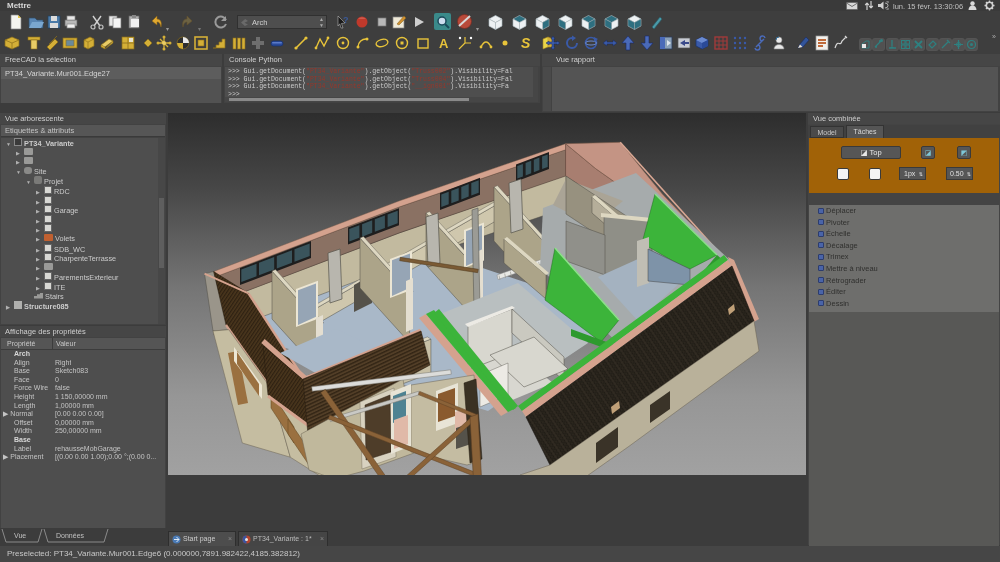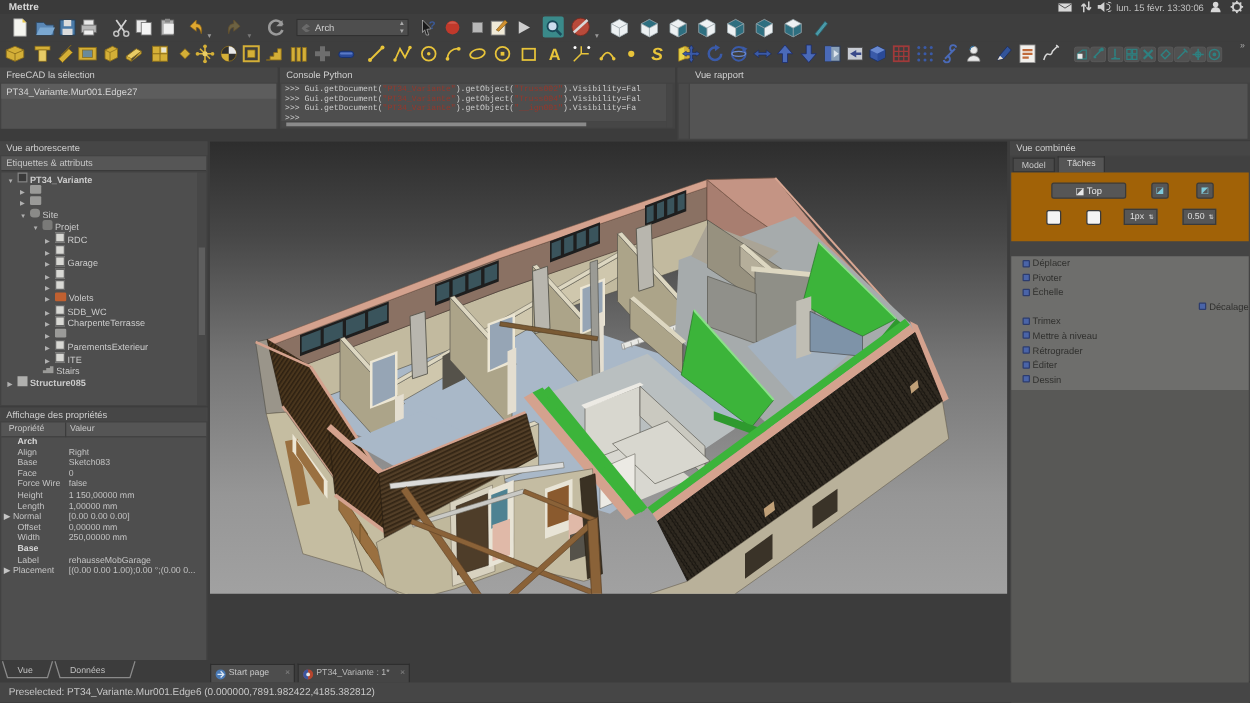--- a/index.html
+++ b/index.html
@@ -704,21 +704,21 @@
       <div class="abs" style="left:148px;top:8px;width:14px;height:13px;background:#565656;border:1px solid #3a3a3a;border-radius:2px;color:#7ec8d8;font-size:7px;line-height:12px;text-align:center;">◩</div>
       <div class="abs" style="left:28px;top:30px;width:12px;height:12px;background:#f4f4f4;border:1px solid #3a3a3a;border-radius:2px;"></div>
       <div class="abs" style="left:60px;top:30px;width:12px;height:12px;background:#f4f4f4;border:1px solid #3a3a3a;border-radius:2px;"></div>
       <div class="abs" style="left:90px;top:29px;width:27px;height:13px;background:#565656;border:1px solid #3a3a3a;color:#e0e0e0;font-size:7px;line-height:12px;padding-left:4px;">1px <span style="float:right;margin-right:2px;font-size:5px;">⇅</span></div>
       <div class="abs" style="left:137px;top:29px;width:27px;height:13px;background:#565656;border:1px solid #3a3a3a;color:#e0e0e0;font-size:7px;line-height:12px;padding-left:3px;">0.50 <span style="float:right;margin-right:1px;font-size:5px;">⇅</span></div>
     </div>
     <div id="modlist" class="abs" style="left:1px;top:92px;width:190px;height:107px;background:#6e6e6c;font-size:7.5px;color:#2e2e2e;">
         <div style="height:11.6px;line-height:11.6px;padding-left:9px;color:#30302e;"><span style="display:inline-block;width:6px;height:6px;background:#4a64a8;border:1px solid #2c3c6e;border-radius:1px;vertical-align:-0.5px;"></span> Déplacer</div>
         <div style="height:11.6px;line-height:11.6px;padding-left:9px;color:#30302e;"><span style="display:inline-block;width:6px;height:6px;background:#4a64a8;border:1px solid #2c3c6e;border-radius:1px;vertical-align:-0.5px;"></span> Pivoter</div>
         <div style="height:11.6px;line-height:11.6px;padding-left:9px;color:#30302e;"><span style="display:inline-block;width:6px;height:6px;background:#4a64a8;border:1px solid #2c3c6e;border-radius:1px;vertical-align:-0.5px;"></span> Échelle</div>
-        <div style="height:11.6px;line-height:11.6px;padding-left:9px;color:#30302e;text-align:right;"><span style="display:inline-block;width:6px;height:6px;background:#4a64a8;border:1px solid #2c3c6e;border-radius:1px;vertical-align:-0.5px;"></span> Décalage</div>
+        <div style="height:11.6px;line-height:11.6px;padding-left:9px;color:#30302e;"><span style="display:inline-block;width:6px;height:6px;background:#4a64a8;border:1px solid #2c3c6e;border-radius:1px;vertical-align:-0.5px;"></span> Décalage</div>
         <div style="height:11.6px;line-height:11.6px;padding-left:9px;color:#30302e;"><span style="display:inline-block;width:6px;height:6px;background:#4a64a8;border:1px solid #2c3c6e;border-radius:1px;vertical-align:-0.5px;"></span> Trimex</div>
         <div style="height:11.6px;line-height:11.6px;padding-left:9px;color:#30302e;"><span style="display:inline-block;width:6px;height:6px;background:#4a64a8;border:1px solid #2c3c6e;border-radius:1px;vertical-align:-0.5px;"></span> Mettre à niveau</div>
         <div style="height:11.6px;line-height:11.6px;padding-left:9px;color:#30302e;"><span style="display:inline-block;width:6px;height:6px;background:#4a64a8;border:1px solid #2c3c6e;border-radius:1px;vertical-align:-0.5px;"></span> Rétrograder</div>
         <div style="height:11.6px;line-height:11.6px;padding-left:9px;color:#30302e;"><span style="display:inline-block;width:6px;height:6px;background:#4a64a8;border:1px solid #2c3c6e;border-radius:1px;vertical-align:-0.5px;"></span> Éditer</div>
         <div style="height:11.6px;line-height:11.6px;padding-left:9px;color:#30302e;"><span style="display:inline-block;width:6px;height:6px;background:#4a64a8;border:1px solid #2c3c6e;border-radius:1px;vertical-align:-0.5px;"></span> Dessin</div>
       </div>
     <div class="abs" style="left:1px;top:199px;width:190px;height:332px;background:#585856;"></div>
   </div>
 
   <div class="abs" style="left:0;top:546px;width:1000px;height:16px;background:#464646;">

